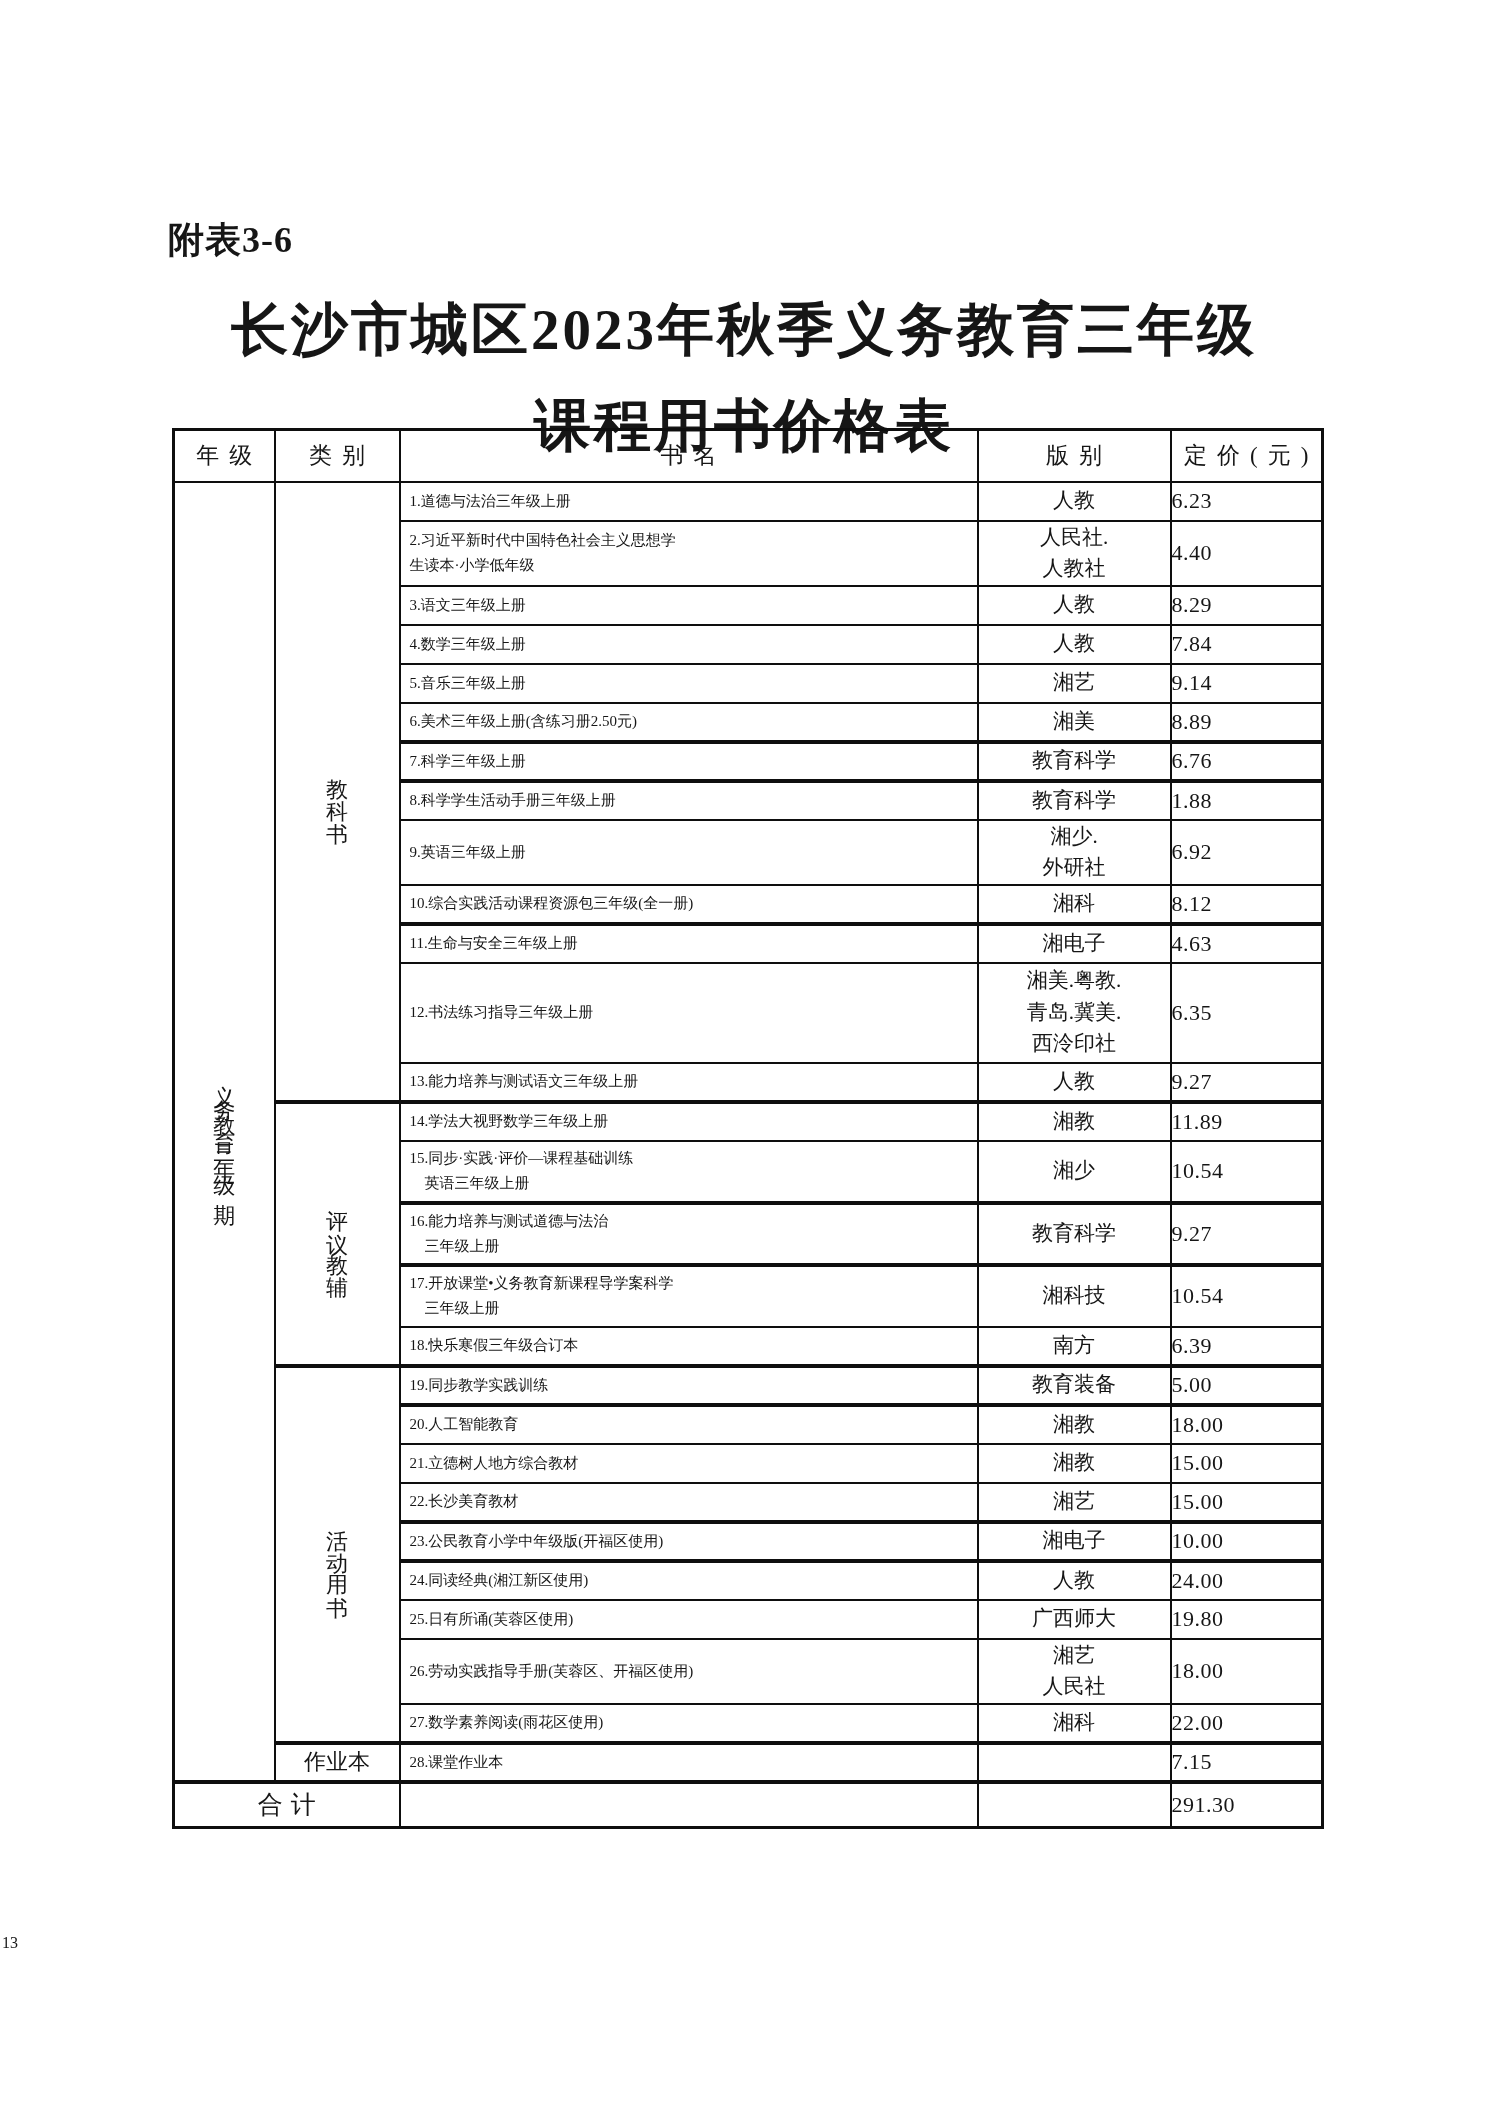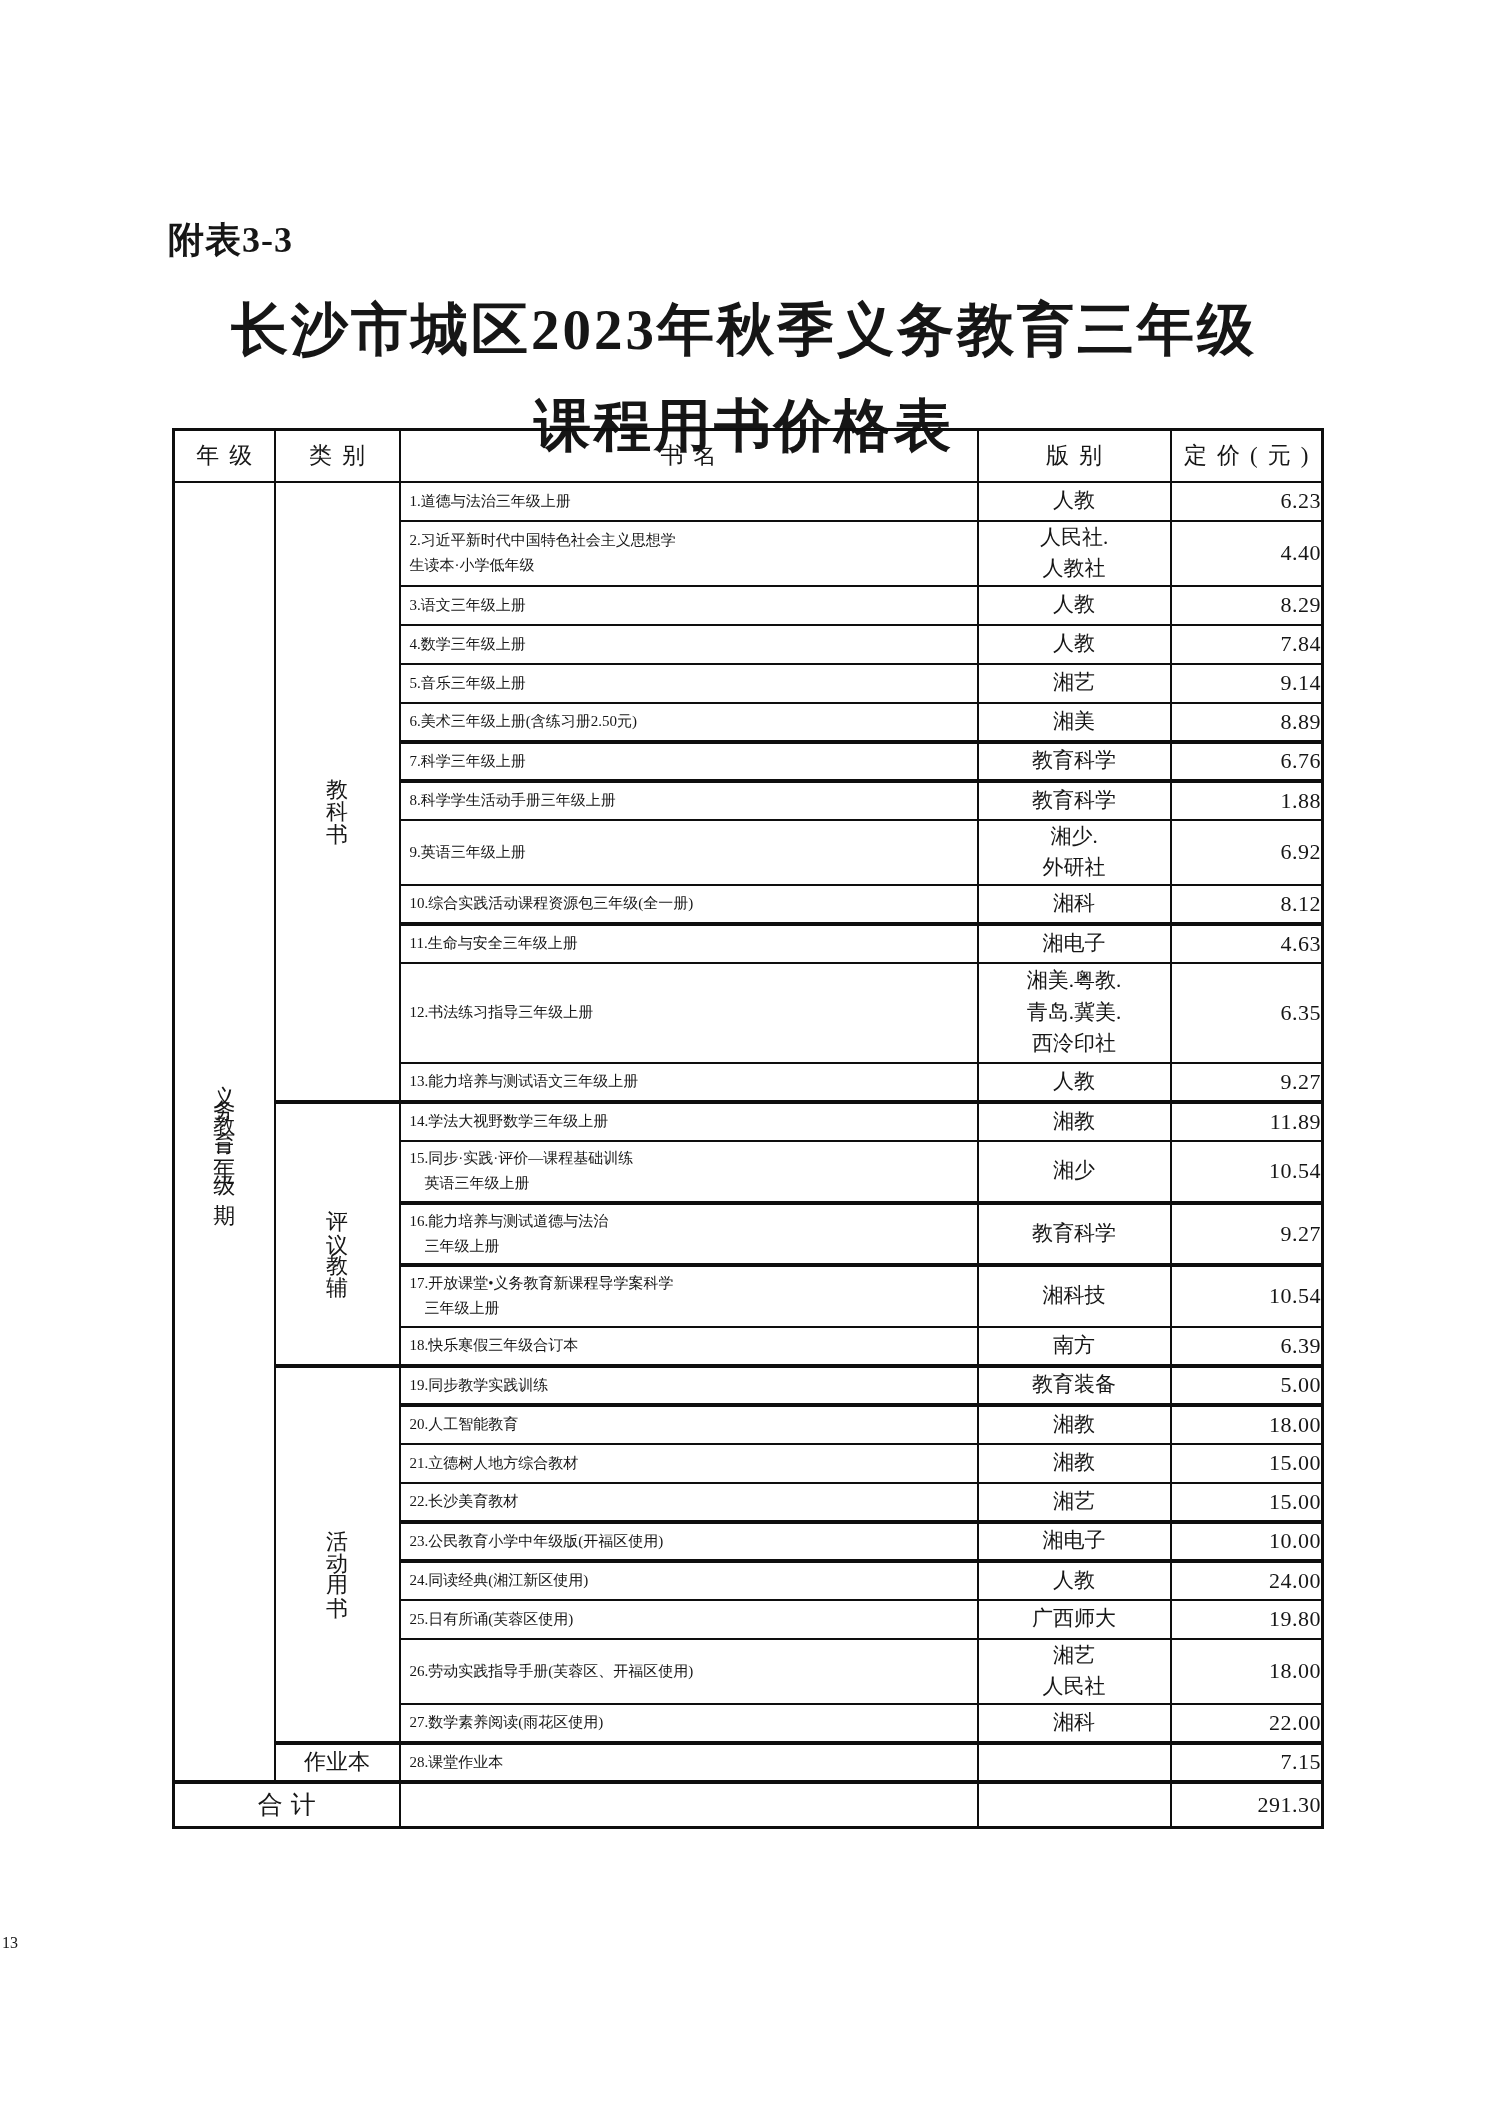--- a/index.html
+++ b/index.html
@@ -43,21 +43,21 @@
   tr.h3{height:100px;}
   tr.thick>td{border-top-width:4px;}
   td.book{
     text-align:left;padding:2px 4px 2px 9px;
     font-size:15px;line-height:1.65;white-space:pre-line;
   }
   td.pub{
     text-align:center;font-size:21px;line-height:1.5;white-space:pre-line;
   }
   td.price-cell{
-    text-align:right;font-size:22px;letter-spacing:0.5px;
+    text-align:left;font-size:22px;letter-spacing:0.5px;
   }
   td.grade,td.cat{text-align:center;}
   .vtext{
     writing-mode:vertical-rl;
     text-orientation:upright;
     display:inline-block;
     font-size:22px;
     letter-spacing:22px;
     padding-top:10px;
   }
@@ -70,21 +70,21 @@
   .page-number{
     position:absolute;top:1934px;left:2px;width:100%;
     font-size:16px;
   }
 </style>
 </head>
 <body>
 
 <div class="page">
 
-  <div class="caption">附表3-3</div>
+  <div class="caption">附表3-6</div>
 
   <div class="title">
     <div>长沙市城区2023年秋季义务教育三年级</div>
     <div>课程用书价格表</div>
   </div>
 
   <table class="price">
     <colgroup>
       <col style="width:101px">
       <col style="width:125px">

